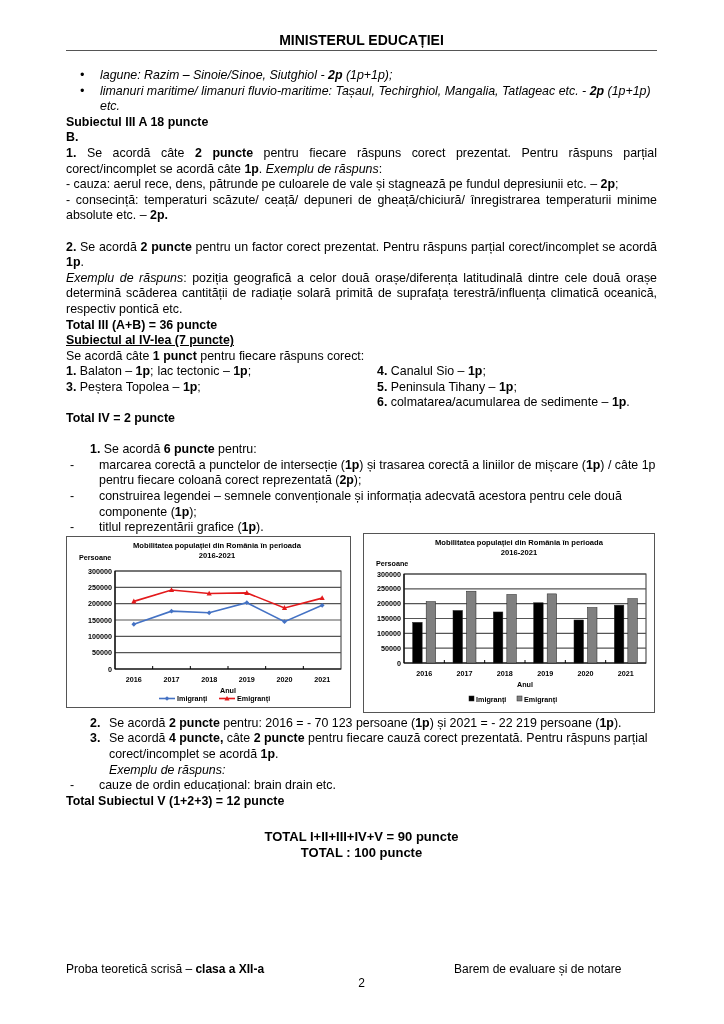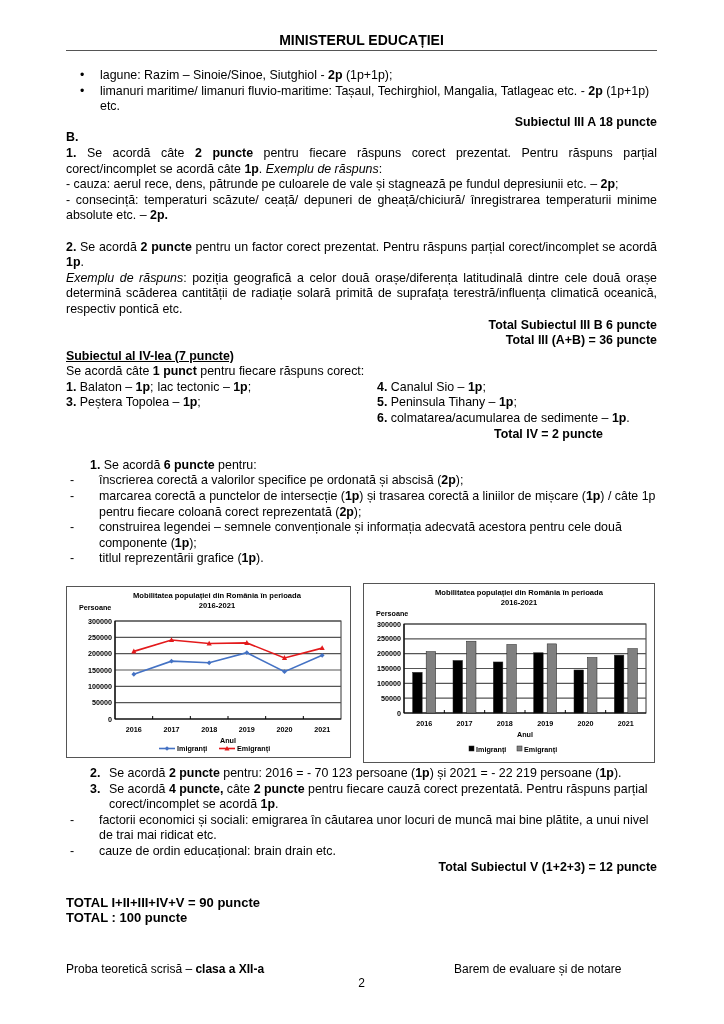--- a/index.html
+++ b/index.html
@@ -6,38 +6,38 @@
   body { width: 724px; height: 1024px; position: relative; overflow: hidden;
          font-family: "Liberation Sans", sans-serif; color: #000; font-size: 12.4px; }
   .page { position: absolute; left: 66px; top: 0; width: 591px; }
   .hdr { position: absolute; top: 32px; left: 0; width: 591px; text-align: center;
          font-weight: bold; font-size: 14px; }
   .hdr-line { position: absolute; top: 50px; left: 0; width: 591px; height: 0;
               border-top: 1px solid #555; }
   .content { position: absolute; top: 68px; left: 0; width: 591px; line-height: 15.6px; }
   p { margin: 0; }
   .bullets { margin: 0; padding: 0; list-style: none; }
-  .bullets li { position: relative; padding-left: 34px; }
+  .bullets li { position: relative; padding-left: 34px; font-style: italic; }
   .bullets li::before { content: "•"; position: absolute; left: 14px; top: 0; }
-  .right { text-align: right; font-weight: bold; }
+  .right { text-align: left; font-weight: bold; }
   .just { text-align: justify; }
   .u { text-decoration: underline; font-weight: bold; }
   .gap { height: 15.6px; }
   .row { display: flex; }
   .col-a { width: 311px; }
   .tab { display: inline-block; width: 88px; }
   .dash { position: relative; padding-left: 33px; }
   .dash::before { content: "-"; position: absolute; left: 4px; }
   .num1 { padding-left: 24px; }
   .numItem { position: relative; padding-left: 43px; }
   .numItem .n { position: absolute; left: 24px; font-weight: bold; }
-  .charts { position: relative; height: 180px; margin-top: 19px; }
+  .charts { position: relative; height: 180px; margin-top: 0; }
   .chart-box { position: absolute; top: 0; border: 1px solid #555; background: #fff; }
   .chart-box svg { display: block; }
-  .center { text-align: left; font-weight: bold; font-size: 13px; line-height: 15.6px; }
+  .center { text-align: center; font-weight: bold; font-size: 13px; line-height: 15.6px; }
   .footer { position: absolute; top: 962px; left: 0; width: 591px; font-size: 12px; }
   .footer .l { position: absolute; left: 0; }
   .footer .r { position: absolute; left: 388px; }
   .pagenum { position: absolute; top: 976px; left: 0; width: 591px; text-align: center; font-size: 12px; }
 </style>
 </head>
 <body>
 
 <div class="page">
   <div class="hdr">MINISTERUL EDUCAȚIEI</div>
@@ -50,42 +50,40 @@
     </ul>
     <p class="right">Subiectul III A 18 puncte</p>
 
     <p style="font-weight:bold">B.</p>
     <p class="just"><b>1.</b><span> Se acordă câte </span><b>2 puncte</b><span> pentru fiecare răspuns corect prezentat. Pentru răspuns parțial corect/incomplet se acordă câte </span><b>1p</b><span>. </span><i>Exemplu de răspuns</i><span>:</span></p>
     <p class="just"><span>- cauza: aerul rece, dens, pătrunde pe culoarele de vale și stagnează pe fundul depresiunii etc. – </span><b>2p</b><span>;</span></p>
     <p class="just"><span>- consecință: temperaturi scăzute/ ceață/ depuneri de gheață/chiciură/ înregistrarea temperaturii minime absolute etc. – </span><b>2p.</b></p>
     <div class="gap"></div>
     <p class="just"><b>2.</b><span> Se acordă </span><b>2 puncte</b><span> pentru un factor corect prezentat. Pentru răspuns parțial corect/incomplet se acordă </span><b>1p</b><span>.</span></p>
     <p class="just"><i>Exemplu de răspuns</i><span>: poziția geografică a celor două orașe/diferența latitudinală dintre cele două orașe determină scăderea cantității de radiație solară primită de suprafața terestră/influența climatică oceanică, respectiv pontică etc.</span></p>
-    <p class="right">Total Subiectul III B 6 puncte</p>
     <p class="right">Total III (A+B) = 36 puncte</p>
 
     <p class="u">Subiectul al IV-lea (7 puncte)</p>
     <p><span>Se acordă câte </span><b>1 punct</b><span> pentru fiecare răspuns corect:</span></p>
     <div class="row">
       <div class="col-a">
         <p><span class="tab"><b>1.</b><span> Balaton – </span><b>1p</b><span>;</span></span> <span>lac tectonic – </span><b>1p</b><span>;</span></p>
         <p><b>3.</b><span> Peștera Topolea – </span><b>1p</b><span>;</span></p>
       </div>
       <div>
         <p><b>4.</b><span> Canalul Sio – </span><b>1p</b><span>;</span></p>
         <p><b>5.</b><span> Peninsula Tihany – </span><b>1p</b><span>;</span></p>
         <p><b>6.</b><span> colmatarea/acumularea de sedimente  – </span><b>1p</b><span>.</span></p>
       </div>
     </div>
     <p class="right" style="padding-right:54px">Total IV = 2 puncte</p>
     <div class="gap"></div>
 
     <p class="num1"><b>1.</b><span> Se acordă </span><b>6 puncte</b><span> pentru:</span></p>
     <div id="s5-dashes">
-        <p class="dash"><span>înscrierea corectă a valorilor specifice pe ordonată și abscisă (</span><b>2p</b><span>);</span></p>
         <p class="dash"><span>marcarea corectă a punctelor de intersecție (</span><b>1p</b><span>) și trasarea corectă a liniilor de mișcare (</span><b>1p</b><span>) / câte 1p pentru fiecare coloană corect reprezentată (</span><b>2p</b><span>);</span></p>
         <p class="dash"><span>construirea legendei – semnele convenționale și informația adecvată acestora pentru cele două componente (</span><b>1p</b><span>);</span></p>
         <p class="dash"><span>titlul reprezentării grafice (</span><b>1p</b><span>).</span></p>
       </div>
 
     <div class="charts">
       <div class="chart-box" style="left:0; width:283px; height:170px;">
         <svg id="chart-line" width="283" height="170">
             <text x="150" y="11" font-size="7.6" font-weight="bold" text-anchor="middle" font-family="Liberation Sans, sans-serif">Mobilitatea populației din România în perioada</text>
             <text x="150" y="21" font-size="7.6" font-weight="bold" text-anchor="middle" font-family="Liberation Sans, sans-serif">2016-2021</text>
@@ -188,21 +186,21 @@
             <rect x="105" y="162" width="5" height="5" fill="#000000" stroke="#222" stroke-width="0.5"></rect>
             <text x="112" y="168" font-size="7.2" font-weight="bold" font-family="Liberation Sans, sans-serif">Imigranți</text>
             <rect x="153" y="162" width="5" height="5" fill="#808080" stroke="#222" stroke-width="0.5"></rect>
             <text x="160" y="168" font-size="7.2" font-weight="bold" font-family="Liberation Sans, sans-serif">Emigranți</text>
           </svg>
       </div>
     </div>
 
     <p class="numItem"><span class="n">2.</span><span>Se acordă </span><b>2 puncte</b><span> pentru: 2016 = - 70 123 persoane (</span><b>1p</b><span>) și 2021 = - 22 219 persoane (</span><b>1p</b><span>).</span></p>
     <p class="numItem"><span class="n">3.</span><span>Se acordă </span><b>4 puncte,</b><span> câte </span><b>2 puncte</b><span> pentru fiecare cauză corect prezentată.  Pentru răspuns parțial corect/incomplet se acordă </span><b>1p</b><span>.</span></p>
-    <p class="dash">factorii economici și sociali: emigrarea în căutarea unor locuri de muncă mai bine plătite, a unui nivel de trai mai ridicat etc.</p>
+    <p class="numItem"><i>Exemplu de răspuns:</i></p>
     <p class="dash">cauze de ordin educațional: brain drain etc.</p>
     <p class="right">Total Subiectul V (1+2+3) = 12 puncte</p>
     <div class="gap"></div>
 
     <p class="center" style="margin-top:4px">TOTAL I+II+III+IV+V = 90 puncte</p>
     <p class="center">TOTAL : 100 puncte</p>
   </div>
 
   <div class="footer">
     <span class="l"><span>Proba teoretică scrisă – </span><b>clasa a XII-a</b></span>

